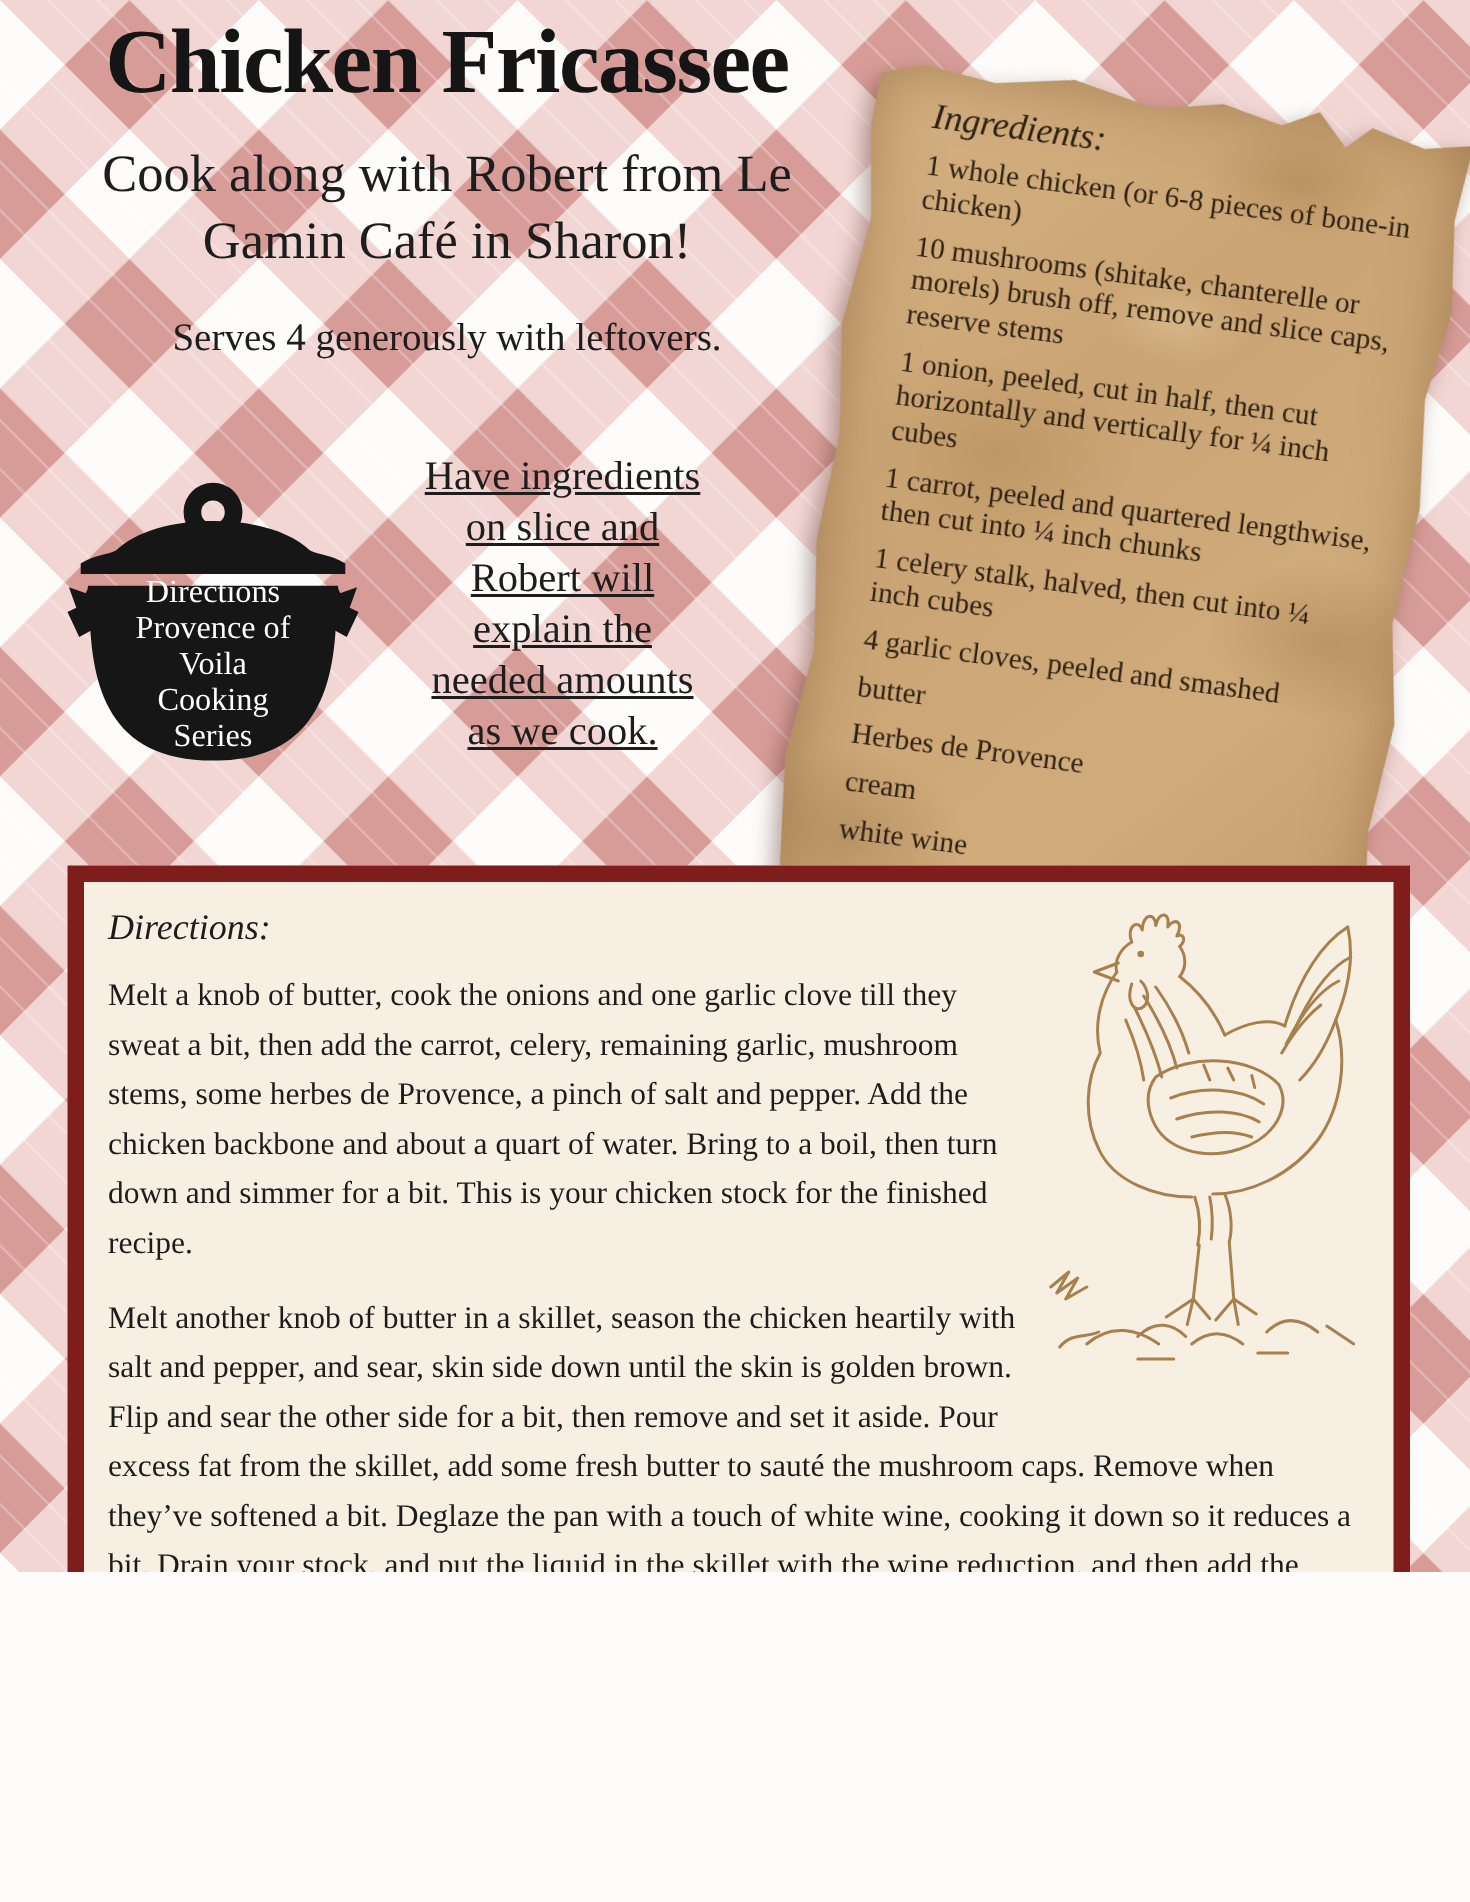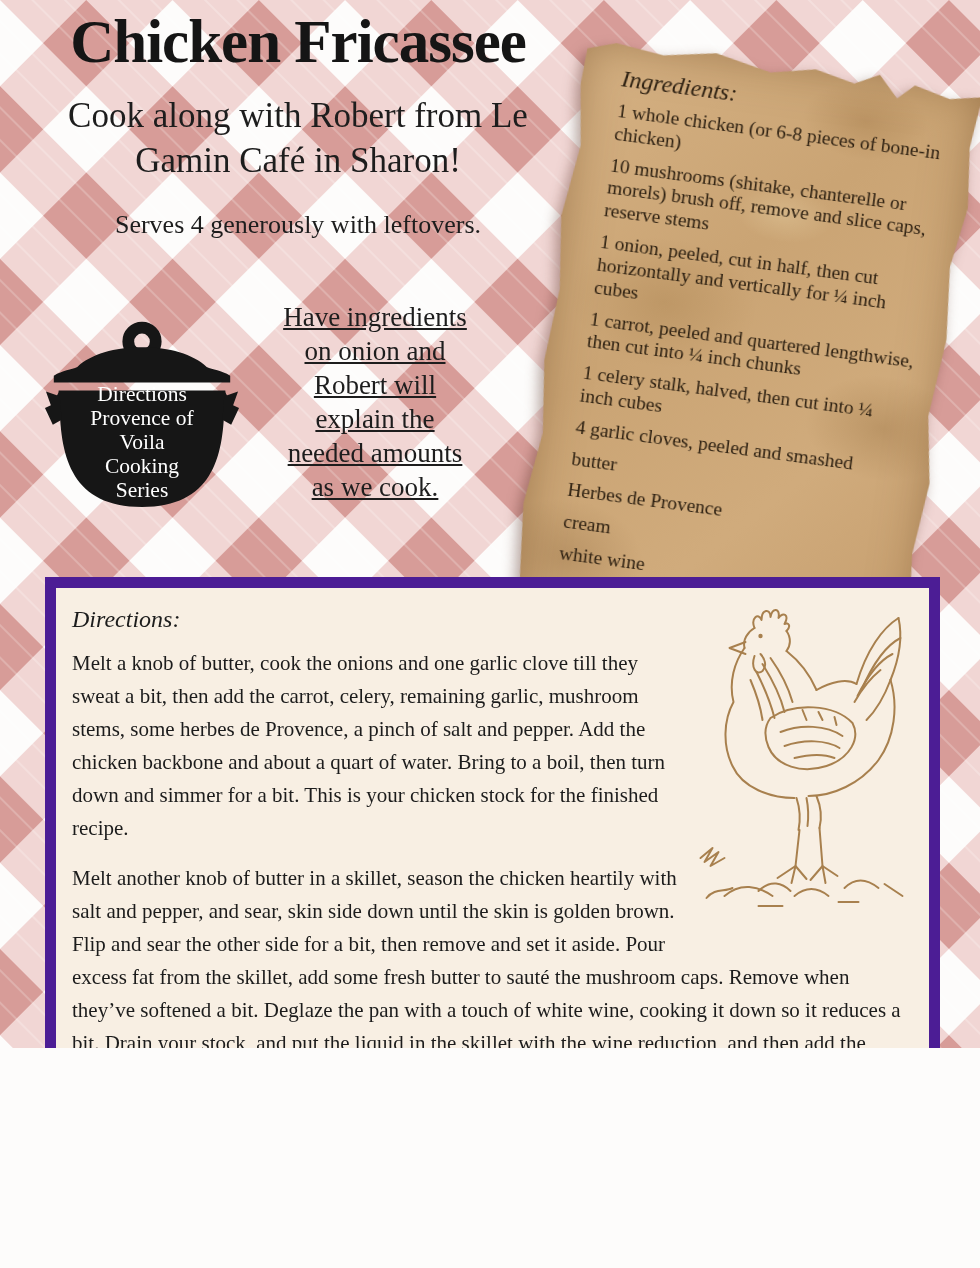--- a/index.html
+++ b/index.html
@@ -40,21 +40,21 @@
     box-shadow:inset 0 0 46px rgba(110,72,34,0.5);
     clip-path:polygon(1% 2%,8% .5%,20% 1.5%,33% 0%,47% 2%,58% .5%,68% 2%,74% 0%,79% 3.5%,83% 1%,92% 2.5%,100% 1.5%,
       98.5% 10%,100% 20%,97.5% 30%,99% 42%,97% 55%,99.5% 66%,97.5% 78%,99% 90%,98% 100%,
       88% 99%,75% 100%,60% 98.8%,45% 100%,30% 99%,16% 100%,4% 99%,
       1.5% 90%,0% 78%,2.5% 66%,.5% 54%,2% 42%,0% 30%,2.5% 18%,.5% 8%);}
   .ing-heading{font-style:italic;font-size:24px;color:#2e2112;margin-bottom:8px;}
   .ing-item{font-size:19.5px;line-height:1.17;color:#2e2112;margin-bottom:9px;}
 
   
   .panel{position:absolute;left:45px;top:577px;width:895px;height:676px;box-sizing:border-box;
-         border:11px solid #4c1d95;background:#f8efe3;z-index:2;padding:8px 13px 8px 12px;}
+         border:11px solid #7f1d1d;background:#f8efe3;z-index:2;padding:8px 13px 8px 12px;}
   .chicken-float{float:right;width:220px;height:330px;margin:0 0 4px 8px;}
   .dir-heading{font-style:italic;font-size:24px;color:#1c1c1c;margin:10px 0 14px 4px;}
   .dir-para{font-size:21px;line-height:33px;color:#1c1c1c;margin:0 0 17px 4px;}
   .serve-note{font-size:21px;line-height:30px;color:#1c1c1c;margin:0 0 0 4px;}
 </style>
 </head>
 <body>
 
 <div class="page">
 
@@ -94,21 +94,21 @@
       <div>Directions</div>
       <div>Provence of</div>
       <div>Voila</div>
       <div>Cooking</div>
       <div>Series</div>
     </div>
   </div>
 
   <div class="note">
     <div>Have ingredients</div>
-    <div>on onion and</div>
+    <div>on slice and</div>
     <div>Robert will</div>
     <div>explain the</div>
     <div>needed amounts</div>
     <div>as we cook.</div>
   </div>
 
   <div class="paper">
     <div class="paper-inner">
       <div class="ing-heading">Ingredients:</div>
       <div class="ing-item">1 whole chicken (or 6-8 pieces of bone-in chicken)</div>

